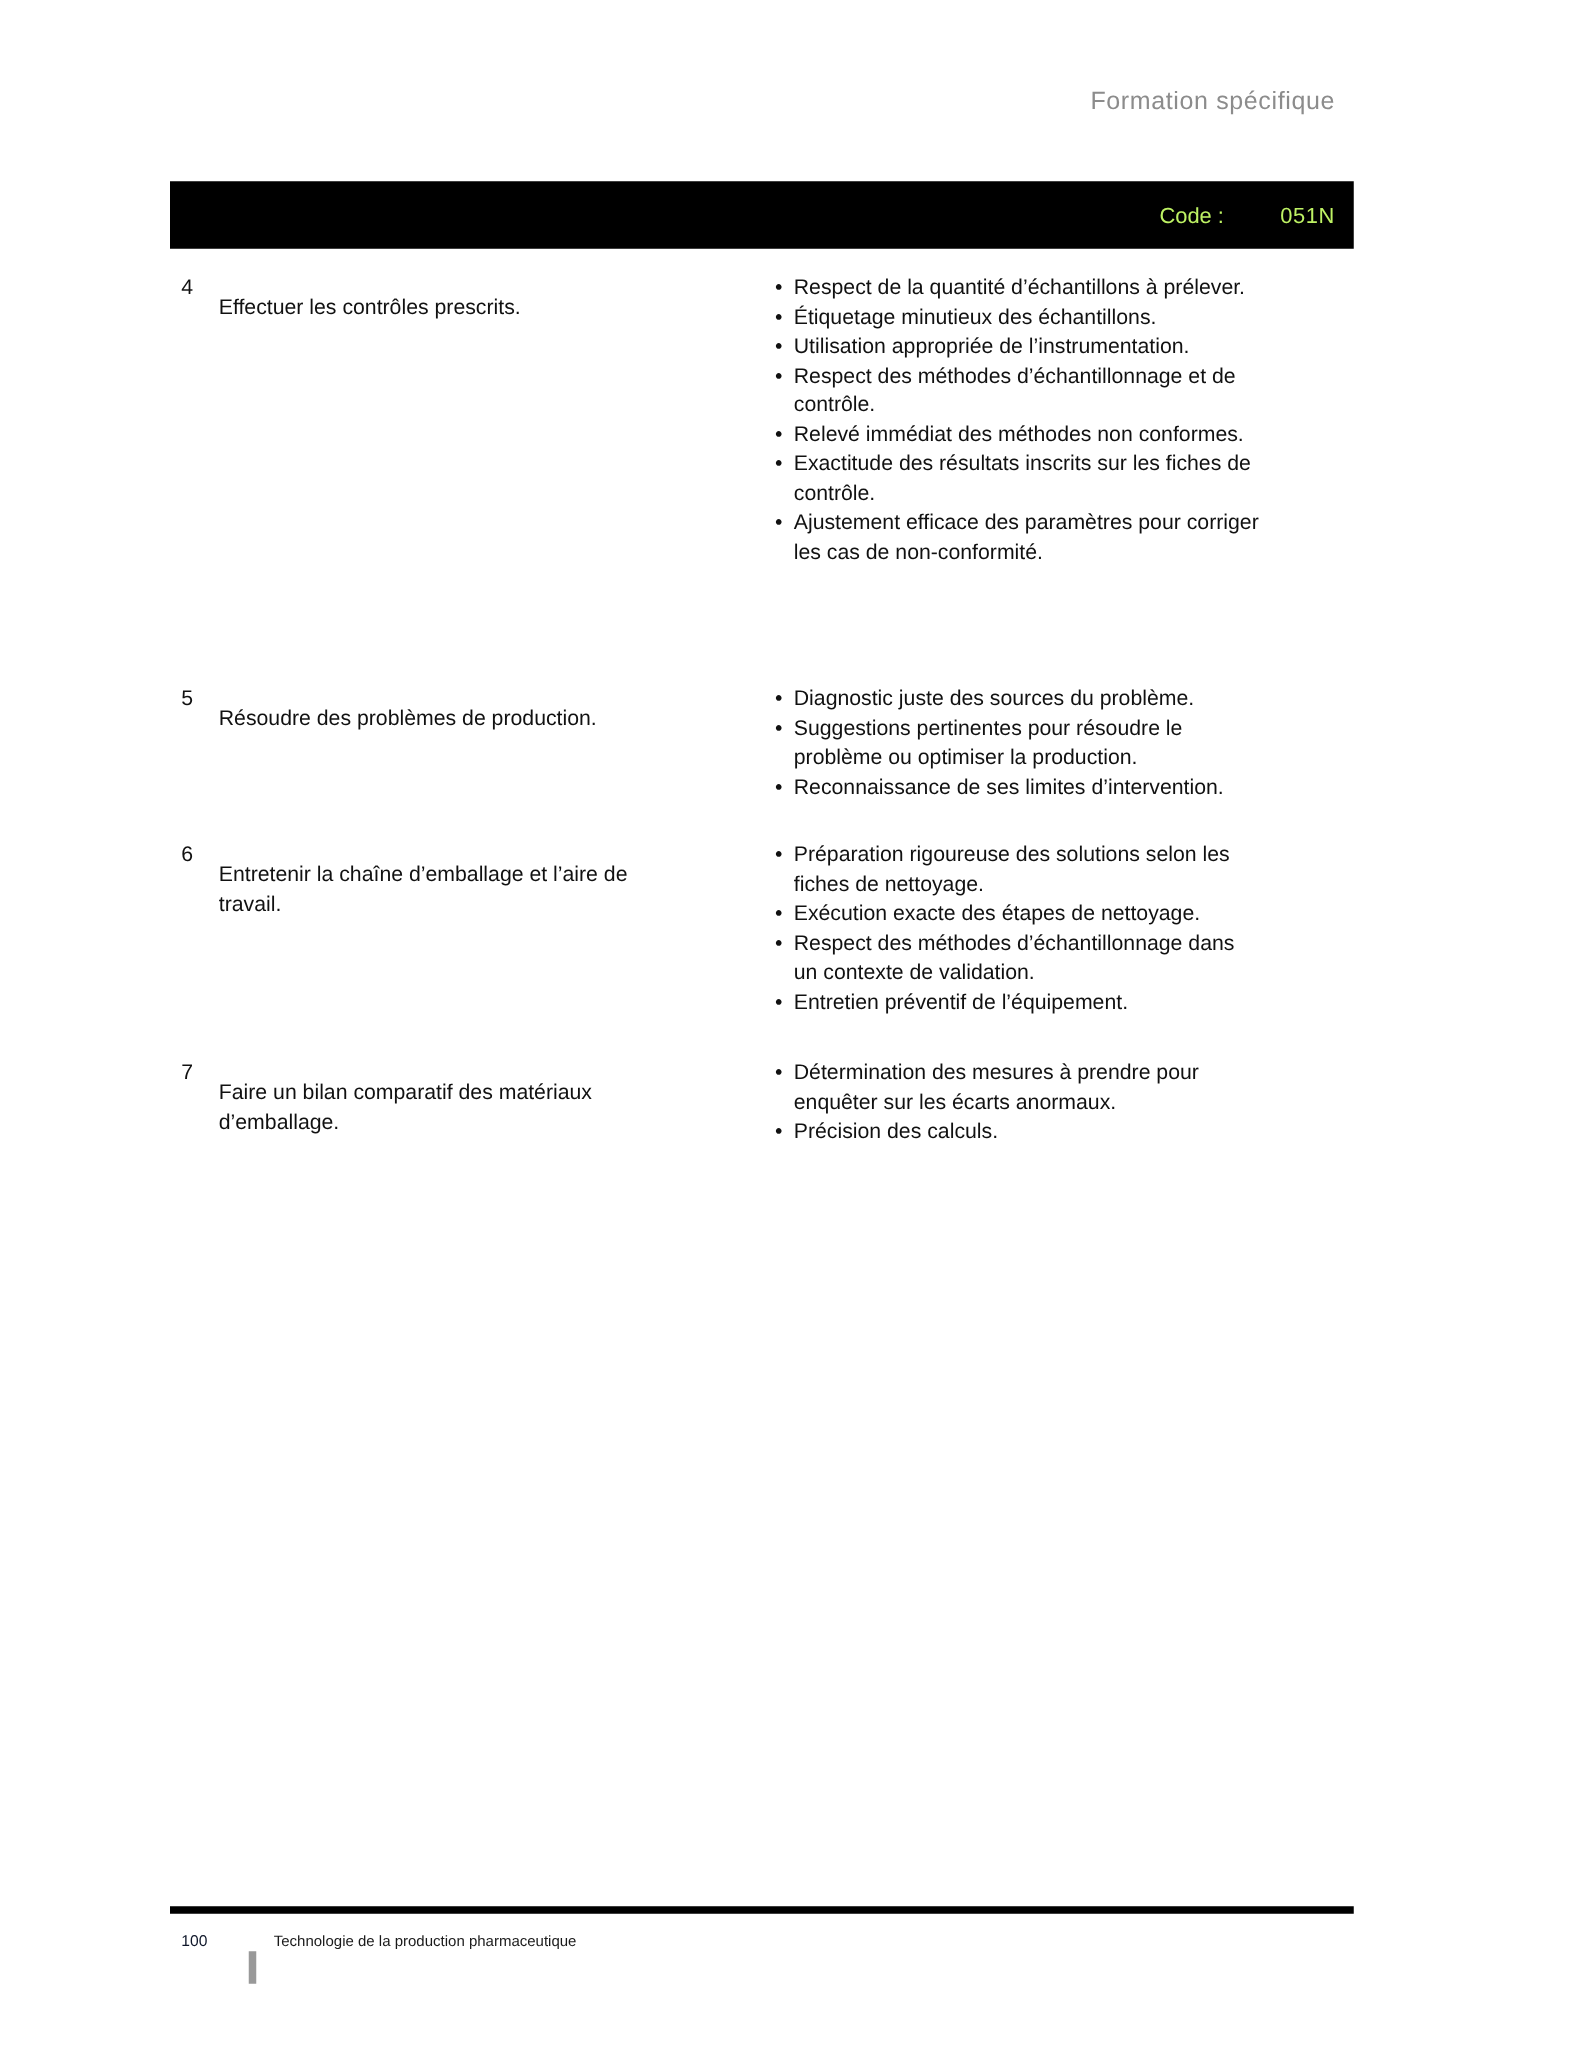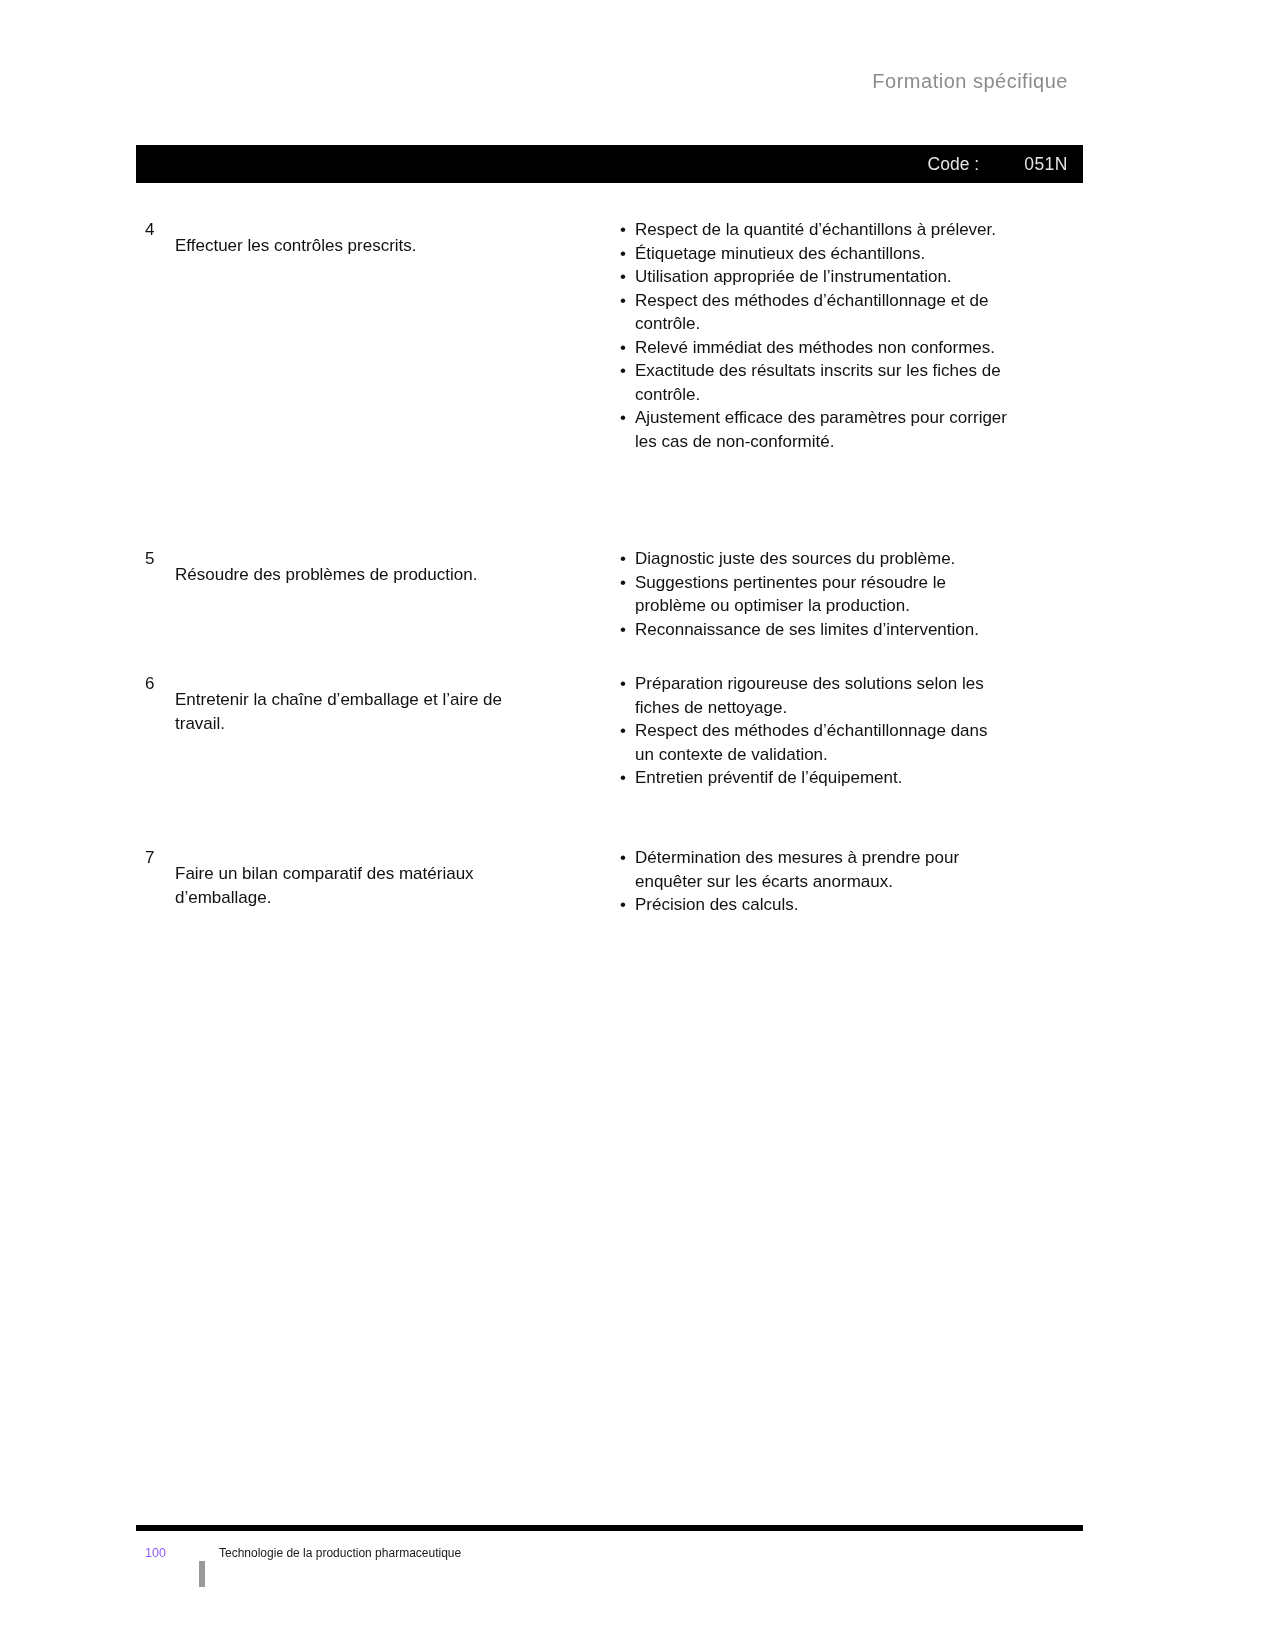--- a/index.html
+++ b/index.html
@@ -10,22 +10,22 @@
     color:#111111;
   }
   .content { position:absolute; left:136px; top:0; width:947px; height:1650px; }
 
   .page-header {
     position:absolute; top:70px; right:15px;
     font-size:20px; color:#8c8c8c; letter-spacing:0.5px;
   }
 
   .code-bar {
-    position:absolute; top:145px; left:0; width:947px; height:38px;
-    background:#000000; color:#e5e5e5;
+    position:absolute; top:145px; left:0; width:947px; height:54px;
+    background:#000000; color:#bef264;
     display:flex; align-items:center; justify-content:flex-end;
     font-size:17.5px;
   }
   .code-bar .code-label { margin-right:45px; }
   .code-bar .code-value { margin-right:15px; letter-spacing:0.5px; }
 
   .row { position:absolute; left:0; width:947px; }
   .row .num {
     position:absolute; left:9px; top:0;
     font-size:17px; line-height:23.5px;
@@ -50,21 +50,21 @@
   .row-4 { top:218px; }
   .row-5 { top:547px; }
   .row-6 { top:672px; }
   .row-7 { top:846px; }
 
   .footer-rule {
     position:absolute; left:0; top:1525px; width:947px; height:6px;
     background:#000000;
   }
   .footer-page-number {
-    position:absolute; left:9px; top:1546px; font-size:12.5px; color:#8b5cf6;
+    position:absolute; left:9px; top:1546px; font-size:12.5px; color:#0f172a;
   }
   .footer-text {
     position:absolute; left:83px; top:1546px; font-size:12px; color:#1a1a1a;
   }
   .footer-marker {
     position:absolute; left:63px; top:1561px; width:6px; height:26px;
     background:#999999;
   }
 </style>
 </head>
@@ -107,20 +107,21 @@
     </ul>
   </div>
 
   <div class="row row-6">
     <div class="num">6</div>
     <div class="objective">Entretenir la chaîne d’emballage et l’aire de
 travail.</div>
     <ul class="criteria">
       <li>Préparation rigoureuse des solutions selon les
 fiches de nettoyage.</li>
+      <li>Exécution exacte des étapes de nettoyage.</li>
       <li>Respect des méthodes d’échantillonnage dans
 un contexte de validation.</li>
       <li>Entretien préventif de l’équipement.</li>
     </ul>
   </div>
 
   <div class="row row-7">
     <div class="num">7</div>
     <div class="objective">Faire un bilan comparatif des matériaux
 d’emballage.</div>

